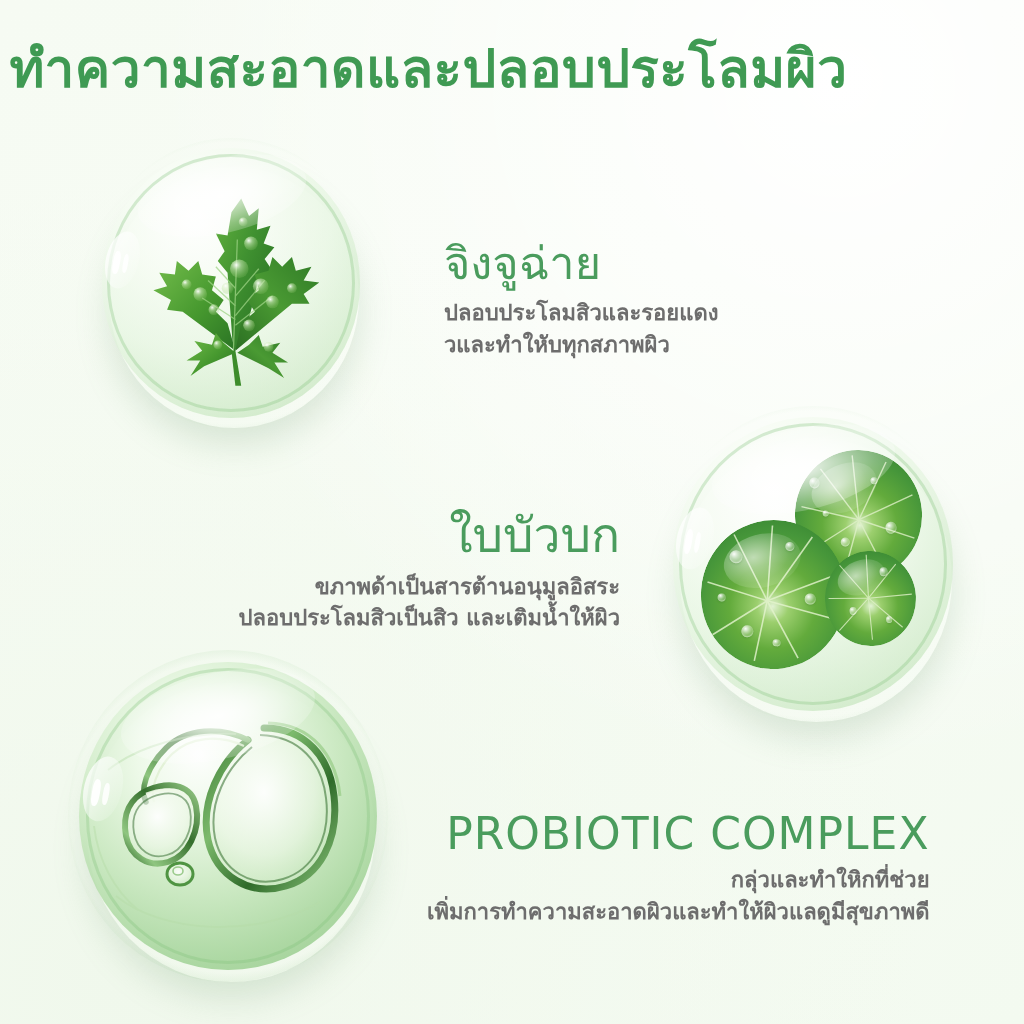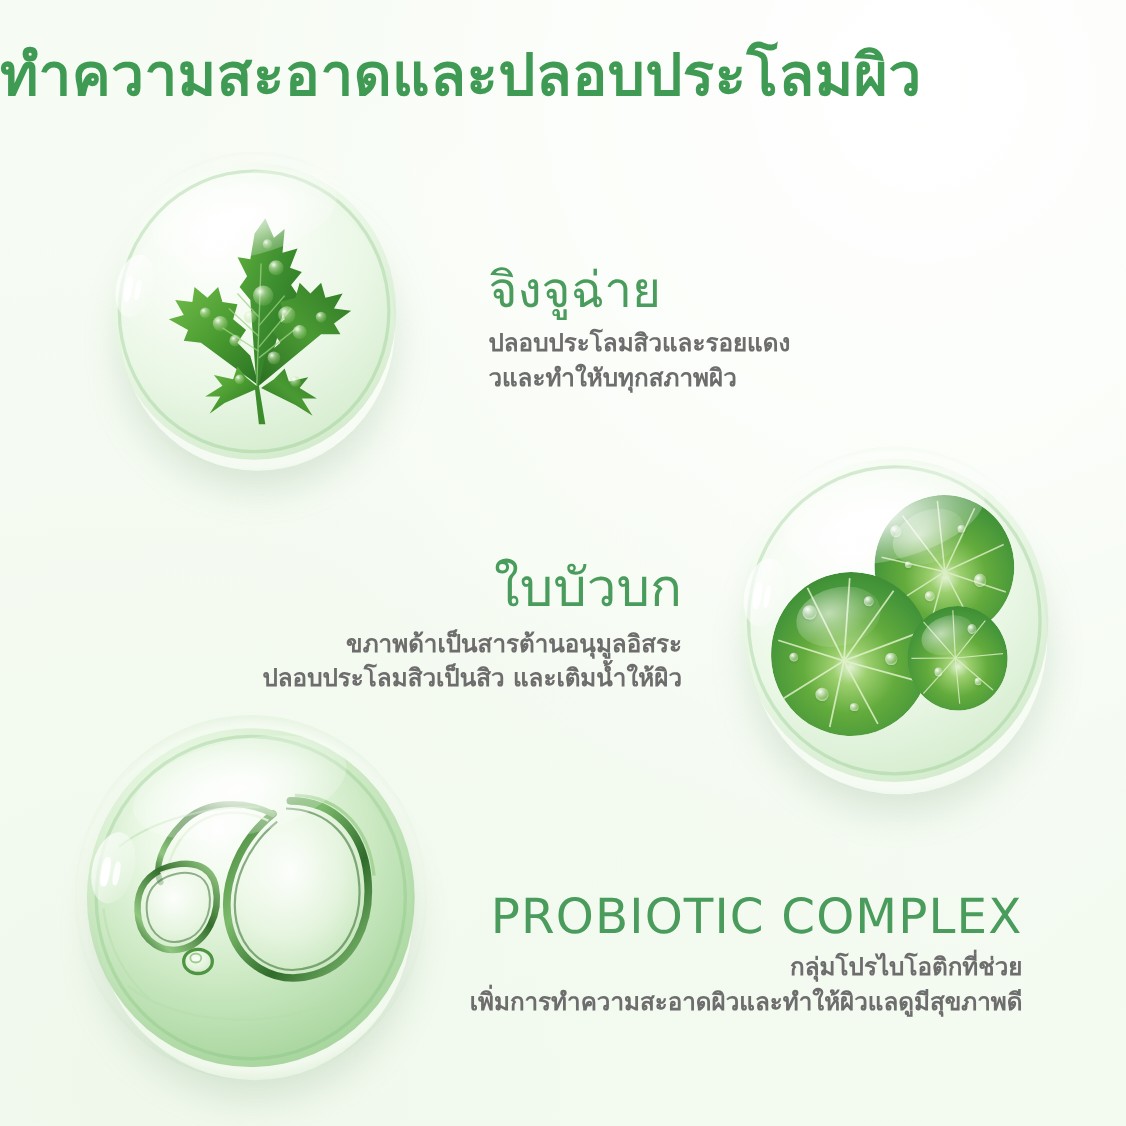--- a/index.html
+++ b/index.html
@@ -12,20 +12,21 @@
       radial-gradient(circle at 12% 96%, #f0f8ec 0%, rgba(240,248,236,0) 60%),
       linear-gradient(140deg,#f6fbf3 0%, #f7fcf4 45%, #f3faf0 100%);
     position:relative;
   }
 
   .stage { position:absolute; inset:0; }
 
   
   .title {
     position:absolute; top:38px; left:0; width:857px;
+    text-align:center;
     font-size:53px;
     line-height:1.18;
     font-weight:700;
     color:#3f9a53;
     letter-spacing:0.5px;
     white-space:nowrap;
   }
 
   
   .blob { position:absolute; border-radius:50%; }
@@ -423,17 +424,17 @@
   </div>
 
   <div class="tblock" id="txt-centella">
     <h2>ใบบัวบก</h2>
     <p>ขภาพด้าเป็นสารต้านอนุมูลอิสระ</p>
     <p>ปลอบประโลมสิวเป็นสิว และเติมน้ำให้ผิว</p>
   </div>
 
   <div class="tblock" id="txt-probiotic">
     <h2>PROBIOTIC COMPLEX</h2>
-    <p>กลุ่มโปรไบโอติกที่ช่วย</p>
+    <p>กลุ่วและทำใหิกที่ช่วย</p>
     <p>เพิ่มการทำความสะอาดผิวและทำให้ผิวแลดูมีสุขภาพดี</p>
   </div>
 
 </div>
 
 </body></html>

